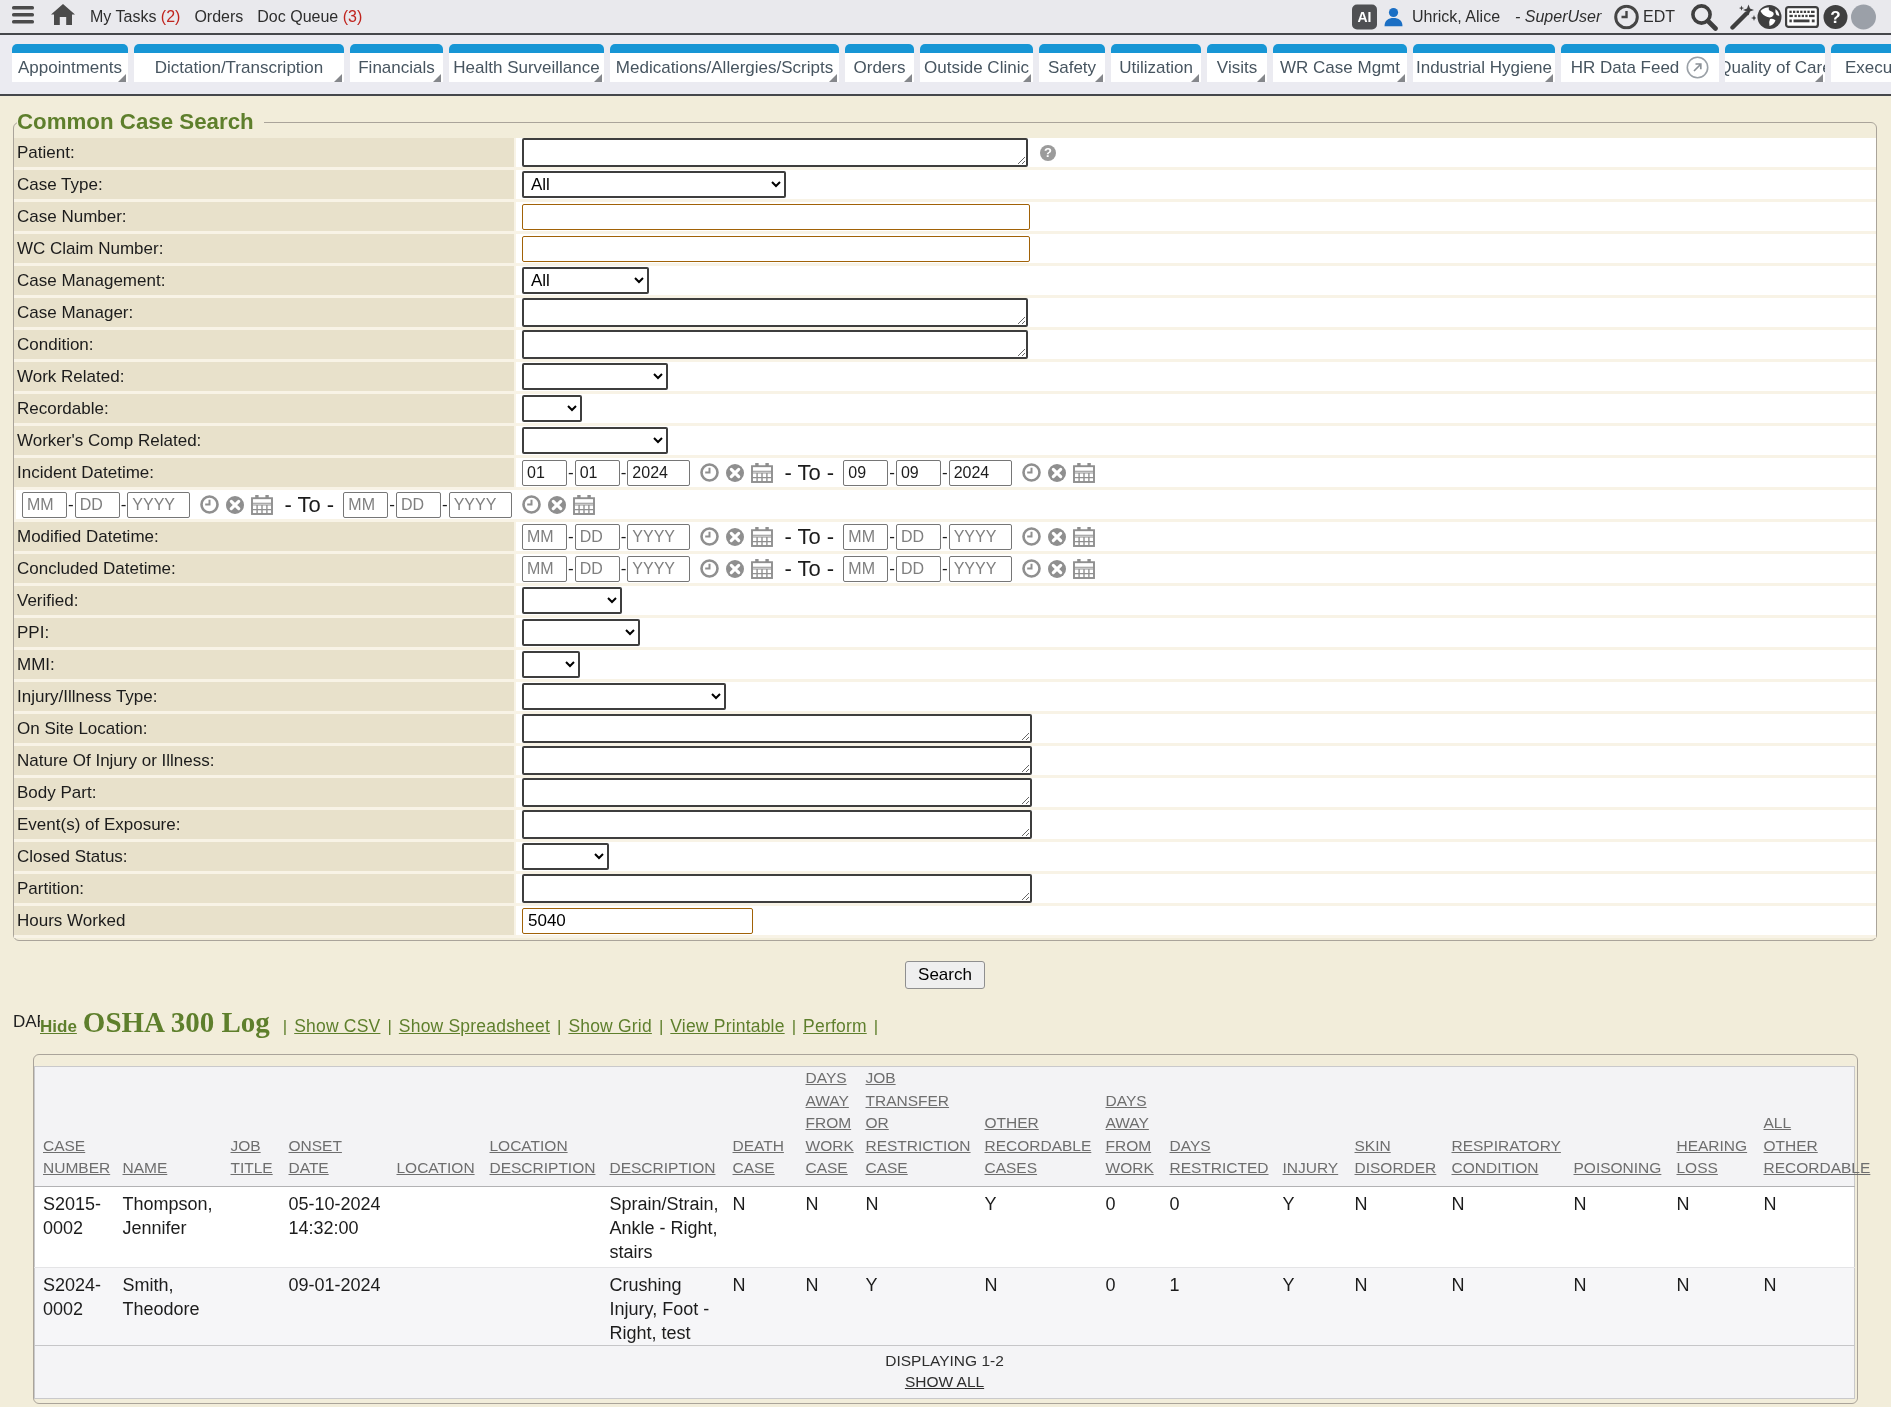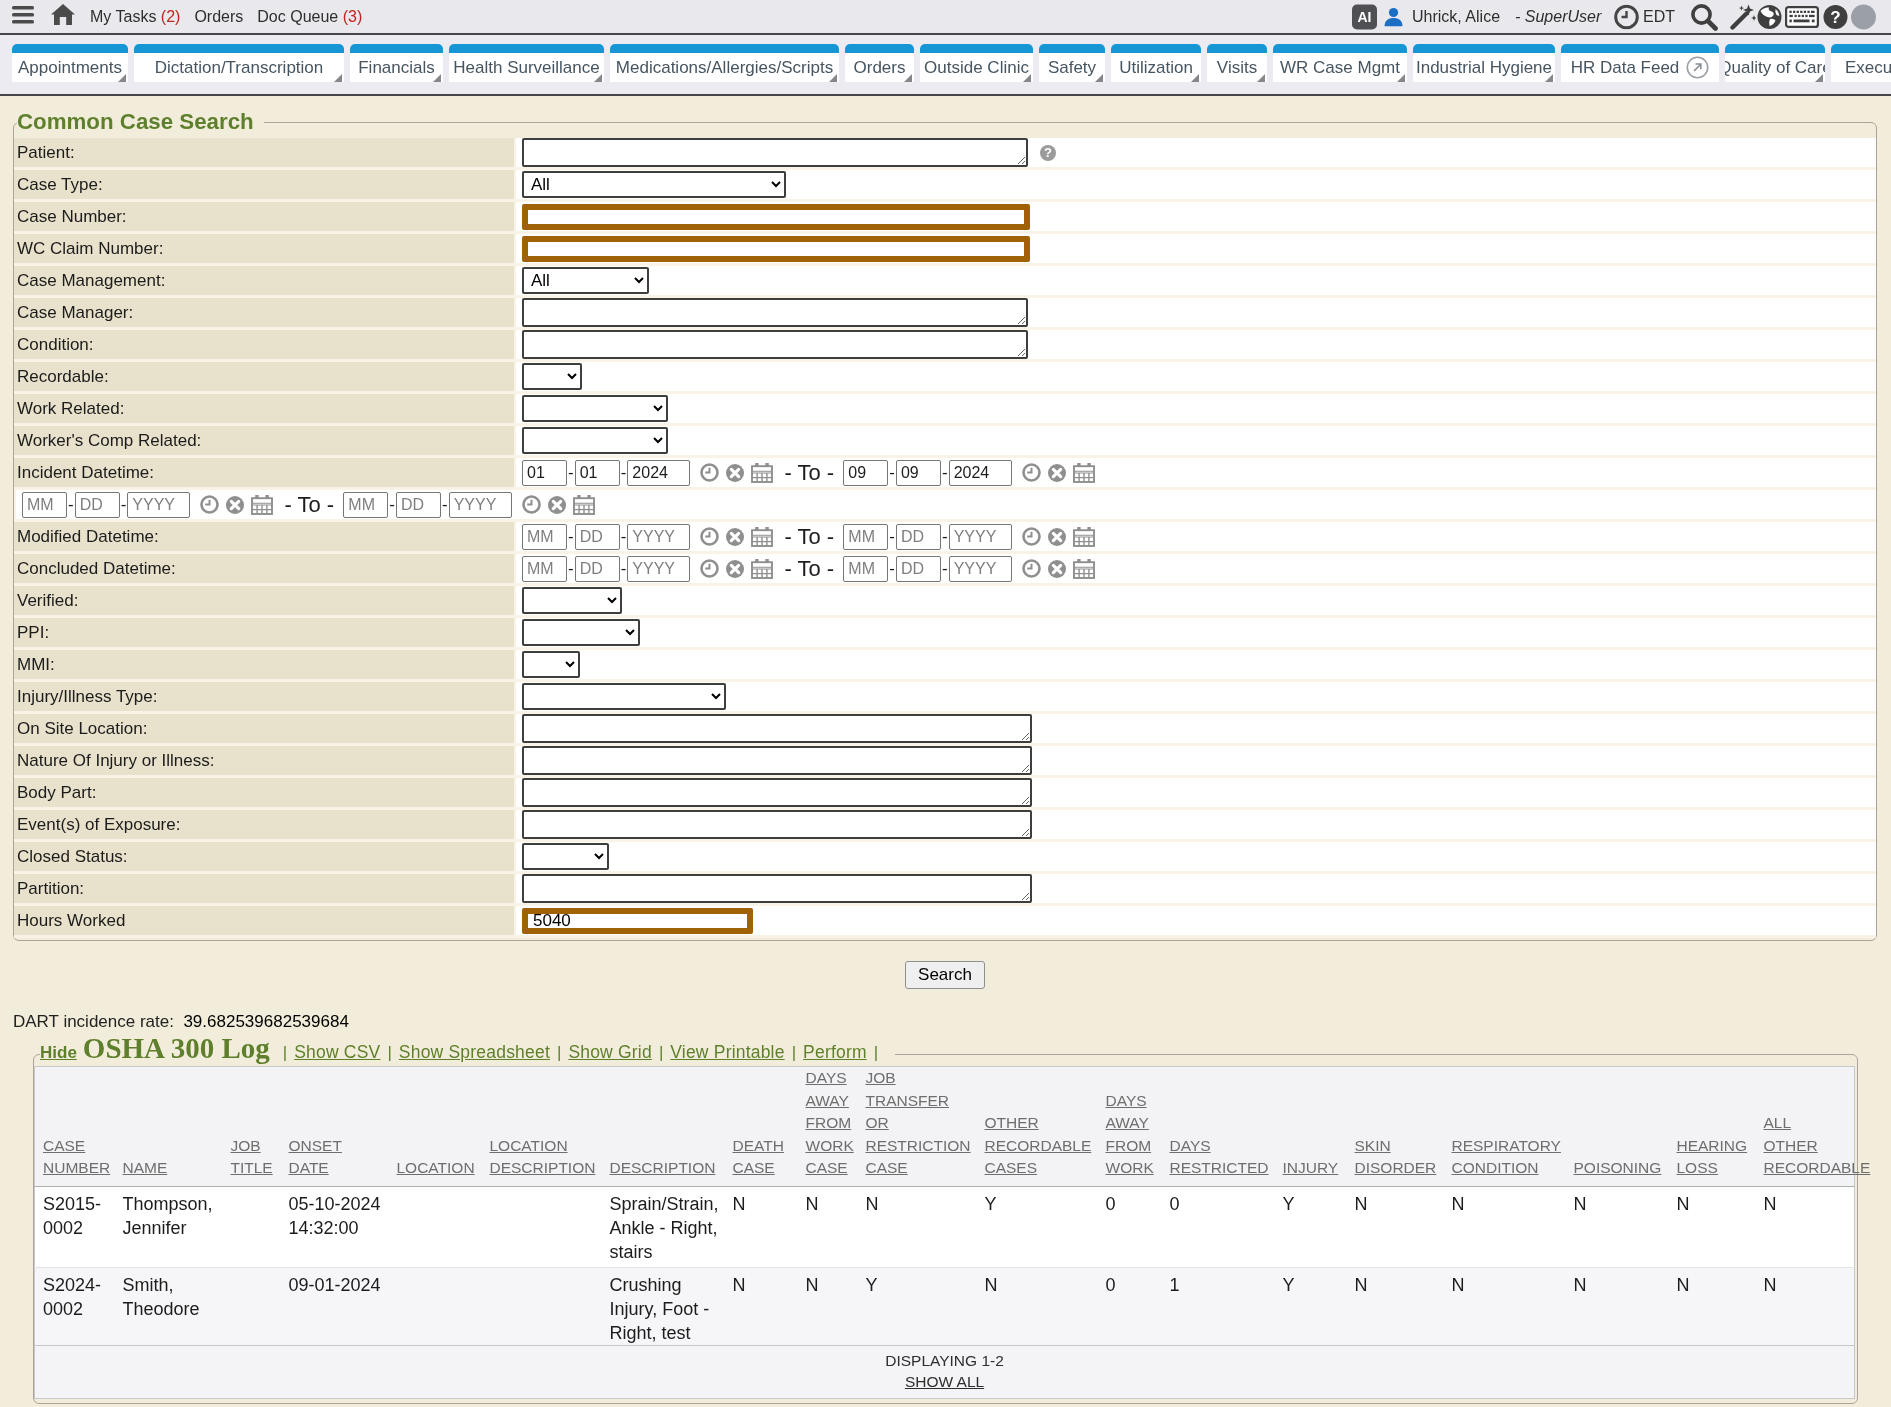--- a/index.html
+++ b/index.html
@@ -20,33 +20,33 @@
 .fs { position:absolute; border:1px solid #aaa49a; border-radius:6px; }
 .leg { position:absolute; background:#f2edda; }
 #leg1 { left:17px; top:109px; font-size:22.3px; font-weight:bold; color:#5e7f2c; padding-right:10px; }
 
 #form { position:absolute; left:14px; top:138px; width:1862px; background:#f8f3e6; }
 .frow { display:flex; height:29px; margin-bottom:3px; }
 .flab { width:500px; flex:none; background:#e8e1cb; display:flex; align-items:center; padding-left:3px; font-size:17px; color:#1c1c1c; }
 .fval { flex:1; background:#fff; margin-left:2px; display:flex; align-items:center; padding-left:6px; }
 .ta { height:29px; border:2px solid #3e3e3e; border-radius:2px; background:#fff; resize:both; overflow:hidden; font-size:17px; }
 .sel { height:27px; border:2px solid #3e3e3e; border-radius:2px; background:#fff; font-size:17px; padding-left:3px; font-family:"Liberation Sans",sans-serif; }
-.tin { height:26px; border:6px solid #a16207; border-radius:2px; font-size:17px; padding:0 5px; font-family:"Liberation Sans",sans-serif; }
+.tin { height:26px; border:1px solid #a16207; border-radius:2px; font-size:17px; padding:0 5px; font-family:"Liberation Sans",sans-serif; }
 .din { height:26px; border:1px solid #767676; border-radius:2px; font-size:16px; padding:0 4px; font-family:"Liberation Sans",sans-serif; color:#1c1c1c; }
 .din::placeholder { color:#7f7f7f; opacity:1; }
 .dsh { font-size:17px; margin:0 1px; color:#1c1c1c; }
 .ig { display:inline-flex; align-items:center; gap:7px; margin-left:10px; }
 .dic { flex:none; }
 .to { font-size:22px; color:#1c1c1c; margin:0 3px 0 5px; }
 .help { width:16px; height:16px; border-radius:50%; background:#9b9b9b; color:#fff; font-size:13px; font-weight:bold; display:inline-flex; align-items:center; justify-content:center; margin-left:12px; }
 
 #searchbtn { position:absolute; left:905px; top:961px; width:80px; height:28px; background:#efefef; border:1px solid #8f8f8f; border-radius:3px; font-size:17px; color:#000; font-family:"Liberation Sans",sans-serif; }
 #dart { position:absolute; left:13px; top:1012px; font-size:17px; color:#222; }
 
-#leg2 { left:40px; top:1032px; padding-right:10px; display:flex; align-items:baseline; white-space:nowrap; }
+#leg2 { left:40px; top:1006px; padding-right:10px; display:flex; align-items:baseline; white-space:nowrap; }
 #leg2 a { color:#5e7f2c; }
 #leg2 .big { font-size:29px; font-weight:bold; color:#5e7f2c; margin:0 6px; text-decoration:none;font-family:Liberation Serif, serif; }
 #leg2 .lnk { font-size:17.5px; letter-spacing:0.2px; text-decoration:underline; }
 #leg2 .sep { font-size:17px; color:#5e7f2c; margin:0 7px; text-decoration:none; }
 #leg2 .hide { font-size:17px; font-weight:bold; text-decoration:underline; }
 
 #osha { position:absolute; left:34px; top:1066px; border-collapse:collapse; table-layout:fixed; width:1821px; background:#fff; border:1px solid #c9c9cb; }
 #osha th { background:#f3f3f5; vertical-align:bottom; text-align:left; padding:0 8px 6px 8px; font-size:15.5px; font-weight:normal; color:#6e6e6e; line-height:22.5px; border-bottom:1px solid #b2b2b4; height:118px; }
 .hu { text-decoration:underline; }
 #osha td { vertical-align:top; text-align:left; padding:5px 8px 0 8px; font-size:18px; color:#1c1c1c; line-height:24px; white-space:nowrap; overflow:visible; }
@@ -248,29 +248,29 @@
           <textarea class="ta" style="width: 506px;"></textarea>
         </div>
       </div>
 <div class="frow">
         <div class="flab">Condition:</div>
         <div class="fval">
           <textarea class="ta" style="width: 506px;"></textarea>
         </div>
       </div>
 <div class="frow">
+        <div class="flab">Work Related:</div>
+        <div class="fval">
+          <select class="sel" style="width:146px"><option></option></select>
+        </div>
+      </div>
+<div class="frow">
         <div class="flab">Recordable:</div>
         <div class="fval">
           <select class="sel" style="width:60px"><option></option></select>
-        </div>
-      </div>
-<div class="frow">
-        <div class="flab">Work Related:</div>
-        <div class="fval">
-          <select class="sel" style="width:146px"><option></option></select>
         </div>
       </div>
 <div class="frow">
         <div class="flab">Worker's Comp Related:</div>
         <div class="fval">
           <select class="sel" style="width:146px"><option></option></select>
         </div>
       </div>
 <div class="frow">
         <div class="flab">Incident Datetime:</div>

